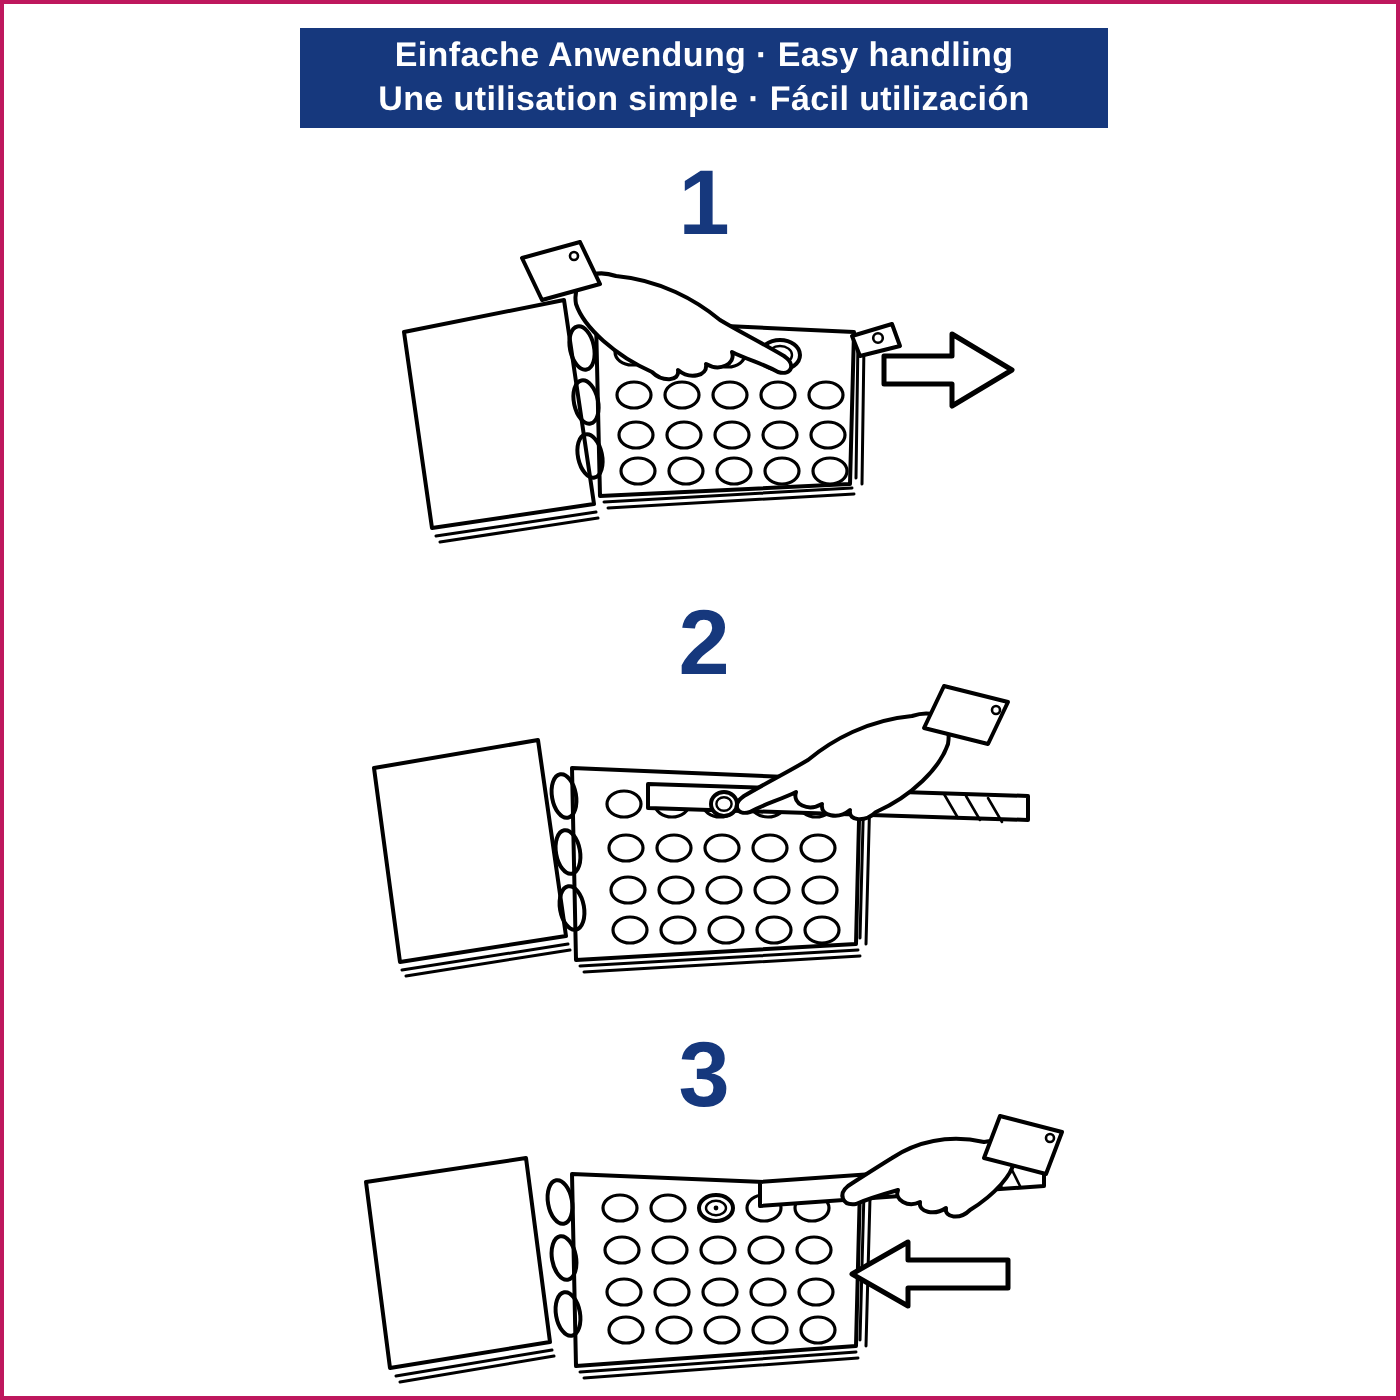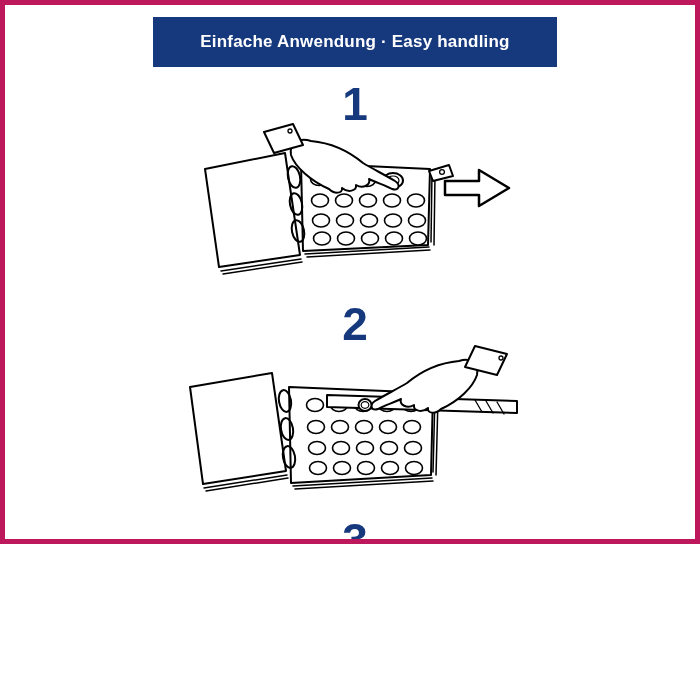--- a/index.html
+++ b/index.html
@@ -1,19 +1,19 @@
 <!DOCTYPE html>
 <html><head>
 <meta charset="utf-8">
 <style>
   html,body{margin:0;padding:0;background:#fff;}
   body{font-family:"Liberation Sans",sans-serif;}
   .page{
-    position:relative;width:700px;height:544px;box-sizing:border-box;
-    border:5px solid #be185d;background:#fff;overflow:hidden;
+    position:relative;width:700px;height:700px;box-sizing:border-box;
+    border:2px solid #be185d;background:#fff;overflow:hidden;
   }
   .banner{
     position:absolute;left:148px;top:12px;width:404px;height:50px;
     background:#16387d;color:#fff;
     display:flex;flex-direction:column;justify-content:center;align-items:center;
   }
   .banner-line{
     font-size:17px;font-weight:bold;line-height:22px;letter-spacing:0.2px;
     white-space:nowrap;
   }
@@ -29,20 +29,21 @@
   #illus2{left:172px;top:338px;}
   #illus3{left:168px;top:553px;}
 </style>
 </head>
 <body>
 
 <div class="page">
 
   <div class="banner">
     <div class="banner-line">Einfache Anwendung · Easy handling</div>
+    <div class="banner-line">Une utilisation simple · Fácil utilización</div>
   </div>
 
   <div class="step-number" id="num1">1</div>
 
   <svg class="illus" id="illus1" width="334" height="162" viewBox="0 0 334 162">
     <g stroke="#000" fill="#fff" stroke-width="2" stroke-linejoin="round" stroke-linecap="round">
 
       <g>
         <path d="M38,148 L118,136" fill="none" stroke-width="1.5"></path>
         <path d="M40,151 L119,139" fill="none" stroke-width="1.5"></path>

